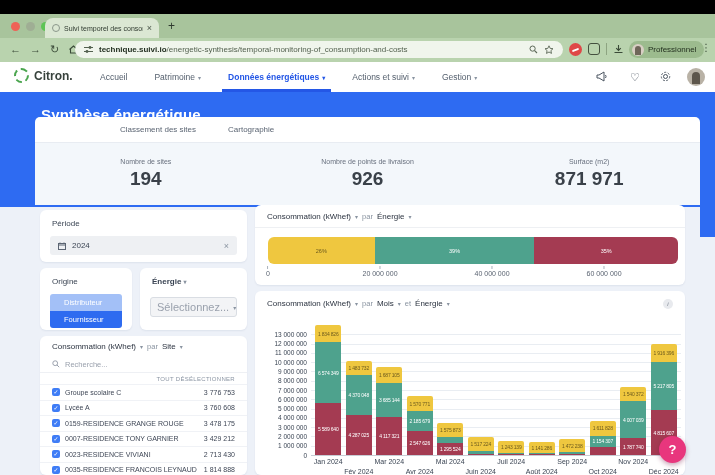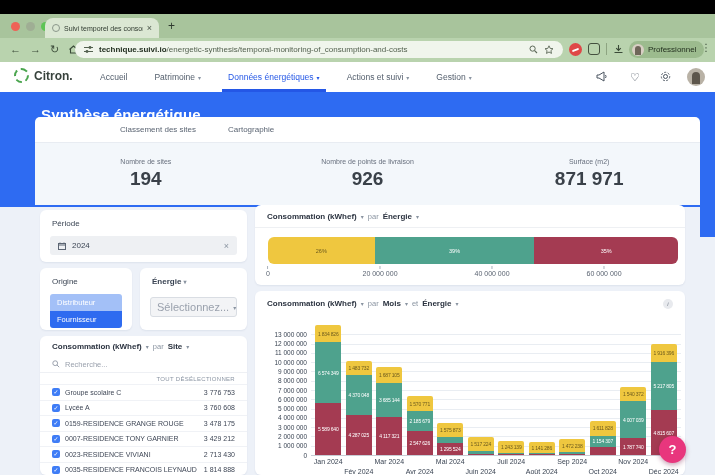--- a/index.html
+++ b/index.html
@@ -36,21 +36,21 @@
 
   
   .app{position:absolute;top:62px;left:0;width:715px;height:413px;background:#edf1f8;}
   .navbar{position:absolute;top:0;left:0;width:715px;height:30px;background:#fff;}
   .logo{position:absolute;left:14px;top:6px;display:flex;align-items:center;gap:5px;}
   .logo .ring{width:15px;height:15px;border:2px dashed #4aa54e;border-radius:50%;}
   .logo .bt{font-size:12px;font-weight:bold;color:#37423c;}
   .navitems{position:absolute;left:100px;top:0;height:30px;display:flex;gap:27px;align-items:center;}
   .nitem{position:relative;height:30px;display:flex;align-items:center;gap:3px;font-size:8.5px;color:#55606e;cursor:pointer;}
   .nitem .ch{font-size:6px;color:#8a94a1;}
-  .nitem.active{color:#2457e6;font-weight:normal;}
+  .nitem.active{color:#2457e6;font-weight:bold;}
   .nitem.active .ch{color:#2457e6;}
   .nitem.active::after{content:"";position:absolute;left:-6px;right:-6px;bottom:0;height:3px;background:#2457e6;}
   .nav-ico{position:absolute;top:8px;width:14px;height:14px;color:#4a5460;text-align:center;line-height:14px;}
   .avatar{position:absolute;left:687px;top:6px;width:18px;height:18px;border-radius:50%;background:#b9b2a6;overflow:hidden;}
   .avatar::after{content:"";position:absolute;left:5px;top:4px;width:8px;height:12px;background:#5d564c;border-radius:4px 4px 0 0;}
 
   .hero{position:absolute;top:30px;left:0;width:715px;height:115px;background:#2e6bf2;}
   .hero h1{margin:4px;padding:10px 0 0 37px;font-size:15px;font-weight:bold;color:#fff;letter-spacing:.2px;}
   .blue-ext{position:absolute;top:145px;right:0;width:15px;height:30px;background:#2e6bf2;}
 
@@ -59,32 +59,32 @@
   .ptab{display:flex;align-items:center;font-size:8px;color:#5a6472;position:relative;cursor:pointer;white-space:nowrap;}
   .ptab.active{color:#2457e6;font-weight:bold;}
   .ptab.active::after{content:"";position:absolute;left:0;right:0;bottom:-1px;height:2px;background:#2457e6;}
   .stats{height:62px;background:#f3f7fb;display:flex;}
   .stat{flex:1;display:flex;flex-direction:column;align-items:center;justify-content:center;gap:3px;}
   .stat .sl{font-size:7px;color:#68707e;}
   .stat .sv{font-size:19px;font-weight:bold;color:#3a4149;}
 
   .card{position:absolute;background:#fff;border-radius:6px;box-shadow:0 1px 2px rgba(20,40,80,.07);}
   .chead{display:flex;align-items:center;gap:4px;padding:7px 12px 0 12px;font-size:8px;color:#2b3340;}
-  .chead .bold{font-weight:bold;text-align:right;}
+  .chead .bold{font-weight:normal;text-align:right;}
   .chead .dim{color:#8a94a1;font-size:7.5px;}
   .chead .ch{font-size:6px;color:#8a94a1;}
 
   
   .periode{top:148px;left:40px;width:207px;height:52px;}
   .flabel{font-size:8px;color:#3a4453;padding:9px 12px 0 12px;}
   .dateinput{position:absolute;left:10px;top:26px;width:187px;height:19px;background:#eef0f3;border-radius:3px;display:flex;align-items:center;gap:6px;padding:0 8px;}
   .dateinput .dv{flex:1;font-size:8px;color:#3a4453;}
   .dateinput .clr{font-size:9px;color:#8a94a1;}
   .origine{top:206px;left:40px;width:92px;height:62px;}
-  .obtn{position:absolute;left:10px;width:72px;height:17px;display:flex;align-items:center;padding-left:7px;font-size:7.5px;color:#fff;cursor:pointer;}
+  .obtn{position:absolute;left:10px;width:72px;height:17px;display:flex;align-items:center;padding-left:14px;font-size:7.5px;color:#fff;cursor:pointer;}
   .obtn.b1{top:26px;background:#a3c0f7;border-radius:3px 3px 0 0;}
   .obtn.b2{top:43px;background:#2e6bf0;border-radius:0 0 3px 3px;}
   .energie{top:206px;left:140px;width:107px;height:62px;}
   .sel{position:absolute;left:10px;top:29px;width:87px;height:20px;background:#f3f4f6;border:1px solid #d9dde3;border-radius:3px;display:flex;align-items:center;padding:0 6px;gap:4px;}
   .sel .ph{flex:1;font-size:11px;color:#9aa1ad;}
   .sel .ch{font-size:6px;color:#8a94a1;}
 
   .sitecard{top:274px;left:40px;width:207px;height:139px;overflow:hidden;}
   .sitecard .chead{padding-top:6px;}
   .searchrow{position:absolute;left:0;top:20px;width:207px;height:17px;border-bottom:1px solid #eef0f4;display:flex;align-items:center;gap:5px;padding:0 12px;}

